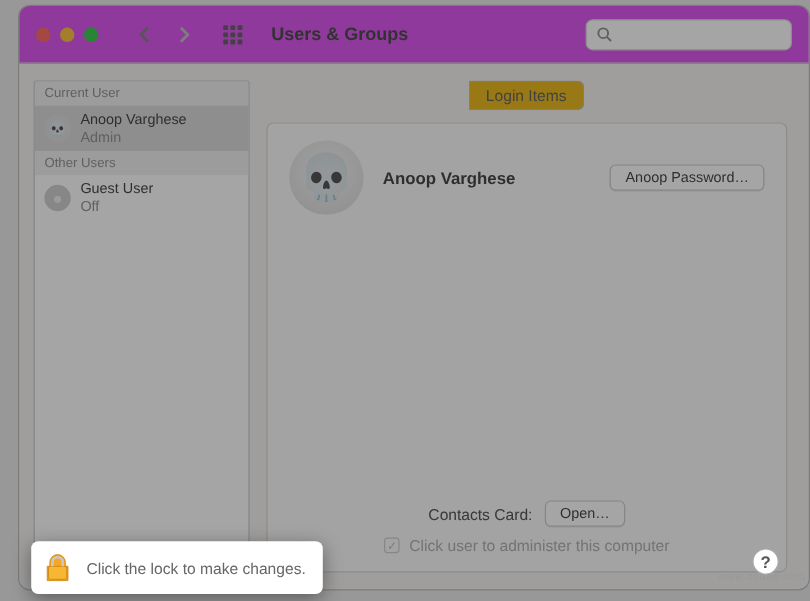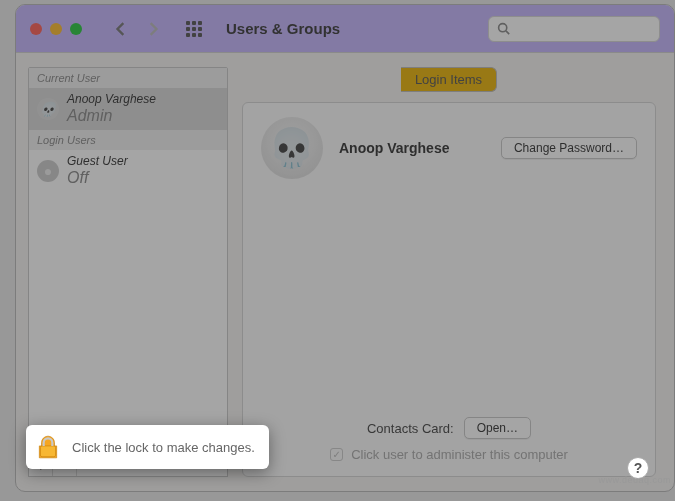--- a/index.html
+++ b/index.html
@@ -1,45 +1,45 @@
 <!DOCTYPE html>
 <html><head>
 <meta charset="utf-8">
 <style>
   * { box-sizing: border-box; margin: 0; padding: 0; font-family: -apple-system, "Helvetica Neue", Arial, sans-serif; }
   body { width: 675px; height: 501px; background: #e8e8e8; position: relative; overflow: hidden; }
   .dim-overlay { position: absolute; inset: 0; background: rgba(40,40,40,0.42); pointer-events: none; z-index: 50; }
 
   .window { position: absolute; left: 15px; top: 4px; width: 660px; height: 488px; background: #f4f3f2; border: 1px solid #b8b8b8; border-radius: 10px; overflow: hidden; }
 
-  .titlebar { height: 48px; display: flex; align-items: center; padding: 0 14px; border-bottom: 1px solid #d0d0d0; background: #c4b5fd; gap: 10px; }
+  .titlebar { height: 48px; display: flex; align-items: center; padding: 0 14px; border-bottom: 1px solid #d0d0d0; background: #d946ef; gap: 10px; }
   .traffic { display: flex; gap: 8px; }
   .dot { width: 12px; height: 12px; border-radius: 50%; }
   .dot.red { background: #ff5f57; }
   .dot.yellow { background: #febc2e; }
   .dot.green { background: #28c840; }
   .nav-arrows { display: flex; gap: 18px; margin-left: 22px; color: #888; }
   .nav-arrows svg { width: 14px; height: 14px; }
   .grid-icon { margin-left: 16px; display: grid; grid-template-columns: repeat(3,4px); grid-template-rows: repeat(3,4px); gap: 2px; }
   .grid-icon span { background: #555; width:4px; height:4px; border-radius:1px; }
   .title { font-weight: 700; font-size: 15px; color: #3a3a3a; margin-left: 14px; }
   .search-wrap { margin-left: auto; display: flex; align-items: center; background: #fff; border: 1px solid #d6d6d6; border-radius: 6px; height: 26px; width: 172px; padding: 0 8px; color: #999; }
   .search-wrap svg { width: 13px; height: 13px; margin-right: 6px; stroke: #888; }
   .search-input { border: none; outline: none; font-size: 13px; color: #555; background: transparent; width: 100%; }
 
   .content { display: flex; padding: 14px 18px 14px 12px; gap: 14px; height: calc(100% - 48px); }
 
-  .sidebar { width: 200px; display: flex; flex-direction: column; font-style: italic; }
+  .sidebar { width: 180px; display: flex; flex-direction: column; }
   .user-list { flex: 1; border: 1px solid #c8c8c8; background: #fff; border-radius: 2px 2px 0 0; overflow: hidden; }
   .section-hdr { font-size: 11px; color: #888; padding: 4px 8px; background: #f0f0f0; }
   .user-row { display: flex; align-items: center; padding: 5px 8px; gap: 8px; }
   .user-row.selected { background: #d8d8d8; }
   .avatar-sm { width: 22px; height: 22px; border-radius: 50%; background: #ddd; display:flex; align-items:center; justify-content:center; font-size:14px; }
   .user-name { font-size: 12px; color: #333; line-height: 1.15; }
-  .user-sub { font-size: 16px; color: #888; }
+  .user-sub { font-size: 12px; color: #888; }
 
   .login-opts { border: 1px solid #c8c8c8; border-top: none; background: #fff; padding: 6px 8px; display: flex; align-items: center; gap: 8px; font-size: 13px; color: #444; }
   .plusminus { display: flex; border: 1px solid #c8c8c8; border-top: none; }
   .pm-btn { width: 24px; height: 20px; background: #fff; border-right: 1px solid #ddd; display:flex; align-items:center; justify-content:center; font-size:14px; color:#777; }
   .pm-fill { flex:1; background:#fff; }
 
   .main { flex: 1; display: flex; flex-direction: column; }
   .seg-wrap { display: flex; justify-content: center; margin-bottom: 10px; }
   .seg { display: flex; font-size: 13px; }
   .seg-btn { padding: 4px 14px; border: 1px solid #bcbcbc; background: #eab308; color: #555; }
@@ -52,21 +52,21 @@
   .avatar-lg { width: 62px; height: 62px; border-radius: 50%; background: radial-gradient(circle at 50% 40%, #f8f8f8, #d8d8d8); display:flex; align-items:center; justify-content:center; font-size:38px; }
   .display-name { font-weight: 700; font-size: 14px; color: #333; }
   .btn { background: #fff; border: 1px solid #c8c8c8; border-radius: 5px; padding: 3px 12px; font-size: 12px; color: #333; box-shadow: 0 1px 0 rgba(0,0,0,0.05); }
   .change-pw { margin-left: auto; }
 
   .spacer { flex: 1; }
   .contacts-row { display: flex; align-items: center; justify-content: center; gap: 10px; font-size: 13px; color: #444; margin-bottom: 8px; }
   .admin-row { display: flex; align-items: center; justify-content: center; gap: 8px; font-size: 13px; color: #aaa; }
   .admin-row .chk { width: 13px; height: 13px; border: 1px solid #ccc; border-radius: 3px; display:flex; align-items:center; justify-content:center; font-size:10px; color:#bbb; }
 
-  .lock-callout { position: absolute; left: 26px; bottom: 32px; z-index: 60; display: flex; align-items: center; gap: 10px; background: #fff; border-radius: 6px; padding: 8px 14px 8px 8px; box-shadow: 0 4px 16px rgba(0,0,0,0.4); }
+  .lock-callout { position: absolute; left: 26px; bottom: 6px; z-index: 60; display: flex; align-items: center; gap: 10px; background: #fff; border-radius: 6px; padding: 8px 14px 8px 8px; box-shadow: 0 4px 16px rgba(0,0,0,0.4); }
   .lock-icon { width: 28px; height: 28px; display:flex; align-items:center; justify-content:center; }
   .lock-text { font-size: 13px; color: #666; }
 
   .help-btn { position: absolute; right: 26px; bottom: 22px; z-index: 60; width: 22px; height: 22px; border-radius: 50%; border: 1px solid #aaa; background: #fff; display:flex; align-items:center; justify-content:center; font-size:14px; font-weight:600; color:#555; }
 
   .watermark { position: absolute; right: 4px; bottom: 16px; z-index: 70; font-size: 9px; color: #999; letter-spacing: 0.5px; }
 </style>
 </head>
 <body>
 
@@ -111,21 +111,21 @@
     <div class="sidebar">
       <div class="user-list">
         <div class="section-hdr">Current User</div>
         <div class="user-row selected">
           <div class="avatar-sm">💀</div>
           <div>
             <div class="user-name">Anoop Varghese</div>
             <div class="user-sub">Admin</div>
           </div>
         </div>
-        <div class="section-hdr">Login Users</div>
+        <div class="section-hdr">Other Users</div>
         <div class="user-row">
           <div class="avatar-sm" style="background:#ccc;color:#eee">●</div>
           <div>
             <div class="user-name">Guest User</div>
             <div class="user-sub">Off</div>
           </div>
         </div>
       </div>
       <div class="plusminus">
         <div class="pm-btn">+</div>
@@ -137,21 +137,21 @@
     <div class="main">
       <div class="seg-wrap">
         <div class="seg">
           <div class="seg-btn">Login Items</div>
         </div>
       </div>
       <div class="panel">
         <div class="user-header">
           <div class="avatar-lg">💀</div>
           <div class="display-name">Anoop Varghese</div>
-          <button class="btn change-pw">Change Password…</button>
+          <button class="btn change-pw">Anoop Password…</button>
         </div>
         <div class="spacer"></div>
         <div class="contacts-row">
           <span>Contacts Card:</span>
           <button class="btn">Open…</button>
         </div>
         <div class="admin-row">
           <div class="chk">✓</div>
           <span>Click user to administer this computer</span>
         </div>

